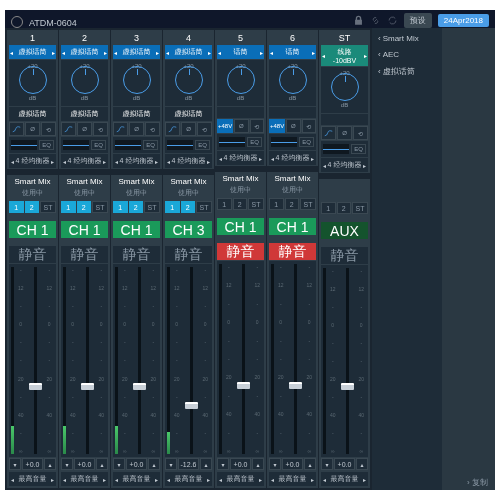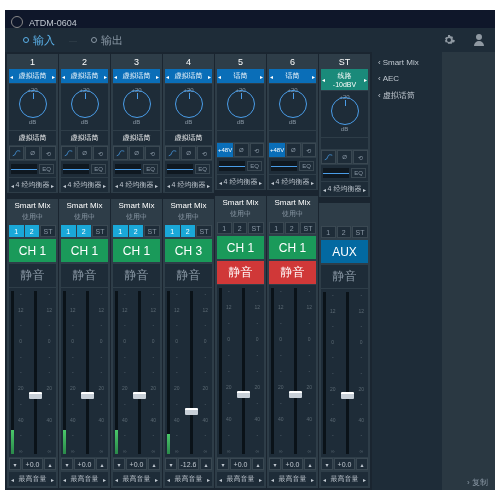--- a/index.html
+++ b/index.html
@@ -41,24 +41,24 @@
 .eq-line{position:absolute;top:50%;left:0;right:0;height:1px;background:#4a9de8}
 .eq-btn{font-size:6px;color:#8a98a5;border:1px solid #3a4852;padding:1px 2px}
 .eq-name{background:#1e2c38;text-align:center;font-size:7px;padding:2px;display:flex;align-items:center;justify-content:space-between}
 .gap{height:6px;background:#1a2530;margin:0 -2px}
 .sm-title{text-align:center;font-size:8px;color:#fff;padding:1px}
 .sm-sub{text-align:center;font-size:7px;color:#8a98a5;padding:0 0 2px}
 .row-btns{display:flex;gap:1px;height:12px}
 .btn-sm{flex:1;background:#1e2c38;border:1px solid #3a4852;display:flex;align-items:center;justify-content:center;font-size:7px;color:#8a98a5}
 .btn-sm.cyan{background:#1aa8d8;color:#fff;border-color:#1aa8d8}
 .btn-sm.st{flex:0 0 16px}
-.ch-btn{height:23px;text-align:center;font-size:12px;color:#fff;display:flex;align-items:center;justify-content:center;margin-top:1px}
+.ch-btn{height:17px;text-align:center;font-size:14px;color:#fff;display:flex;align-items:center;justify-content:center;margin-top:7px}
 .ch-btn.green{background:#1a9a5a}
 .ch-btn.red{background:#d03838}
-.ch-btn.cyan{background:#0369a1}
+.ch-btn.cyan{background:#14532d}
 .ch-btn.dark{background:#1e2c38;color:#8a98a5}
 .fader-area{flex:1;background:#1e2c38;display:flex;padding:3px 2px;gap:2px;min-height:130px;position:relative}
 .meter{width:3px;background:#0a1218;position:relative}
 .meter-fill{position:absolute;bottom:0;left:0;right:0;background:linear-gradient(to top,#2a8a4a,#4ac86a)}
 .scale{flex:1;position:relative;display:flex;flex-direction:column;justify-content:space-between;font-size:5px;color:#5a6872;text-align:center}
 .fader-track{width:3px;background:#0a1218;position:relative;margin:0 6px}
 .fader-handle{position:absolute;left:-5px;width:13px;height:7px;background:#c8d0d8;border-radius:1px;border-top:2px solid #fff}
 .val-row{display:flex;gap:1px;height:12px}
 .val-box{flex:1;background:#1e2c38;border:1px solid #3a4852;display:flex;align-items:center;justify-content:center;font-size:7px}
 .val-arr{width:12px;background:#1e2c38;border:1px solid #3a4852;display:flex;align-items:center;justify-content:center;font-size:6px}
@@ -69,40 +69,35 @@
 .bottom{position:absolute;bottom:12px;right:12px;font-size:8px;color:#8a98a5}
 </style>
 </head>
 <body>
 
 <div class="app">
   <div class="titlebar">
     <div class="tb-logo"></div>
     <div class="tb-title">ATDM-0604</div>
     <div class="tb-mid"></div>
+    <div class="tb-icons">
+      <svg class="tb-icon" viewBox="0 0 16 16">
+          <path fill="currentColor" d="M4 7V5a4 4 0 018 0v2h1v7H3V7h1zm2 0h4V5a2 2 0 00-4 0v2z"></path>
+        </svg>
+      <svg class="tb-icon" viewBox="0 0 16 16">
+          <path fill="none" stroke="currentColor" d="M6 10l4-4M5 8a3 3 0 014-4M11 8a3 3 0 01-4 4"></path>
+        </svg>
+      <svg class="tb-icon" viewBox="0 0 16 16">
+          <path fill="none" stroke="currentColor" d="M3 8a5 5 0 019-3M13 8a5 5 0 01-9 3"></path>
+        </svg>
+      <div class="tb-btn">预设</div>
+      <div class="tb-date">24Apr2018</div>
+    </div>
   </div>
 
-  <div class="navbar">
-    <div class="nav-tab active">
-        <span class="dot"></span>
-        <span>输入</span>
-      </div>
-    <div style="color:#3a4852">—</div>
-    <div class="nav-tab">
-        <span class="dot"></span>
-        <span>输出</span>
-      </div>
-    <div class="nav-spacer"></div>
-    <svg class="nav-icon" viewBox="0 0 16 16">
-        <path fill="currentColor" d="M8 10a2 2 0 100-4 2 2 0 000 4zm5-2l1 .5-1 2-1-.3a5 5 0 01-1 .6l-.2 1H7l-.2-1a5 5 0 01-1-.6l-1 .3-1-2L5 8l-.1-.5L4 7l1-2 1 .3a5 5 0 011-.6L7 3h2l.2 1a5 5 0 011 .6l1-.3 1 2-1 .5.1.5z"></path>
-      </svg>
-    <svg class="nav-icon" viewBox="0 0 16 16">
-        <path fill="currentColor" d="M8 8a3 3 0 100-6 3 3 0 000 6zm-5 6a5 5 0 0110 0H3z"></path>
-      </svg>
-  </div>
 
   <div class="main">
     <div class="channels" id="channels">
         <div class="ch">
     <div class="ch-num">1</div>
     <div class="ch-sel ">
             <span class="ch-arr">◂</span>
             <span>虚拟话筒</span>
             <span class="ch-arr">▸</span>
           </div>

